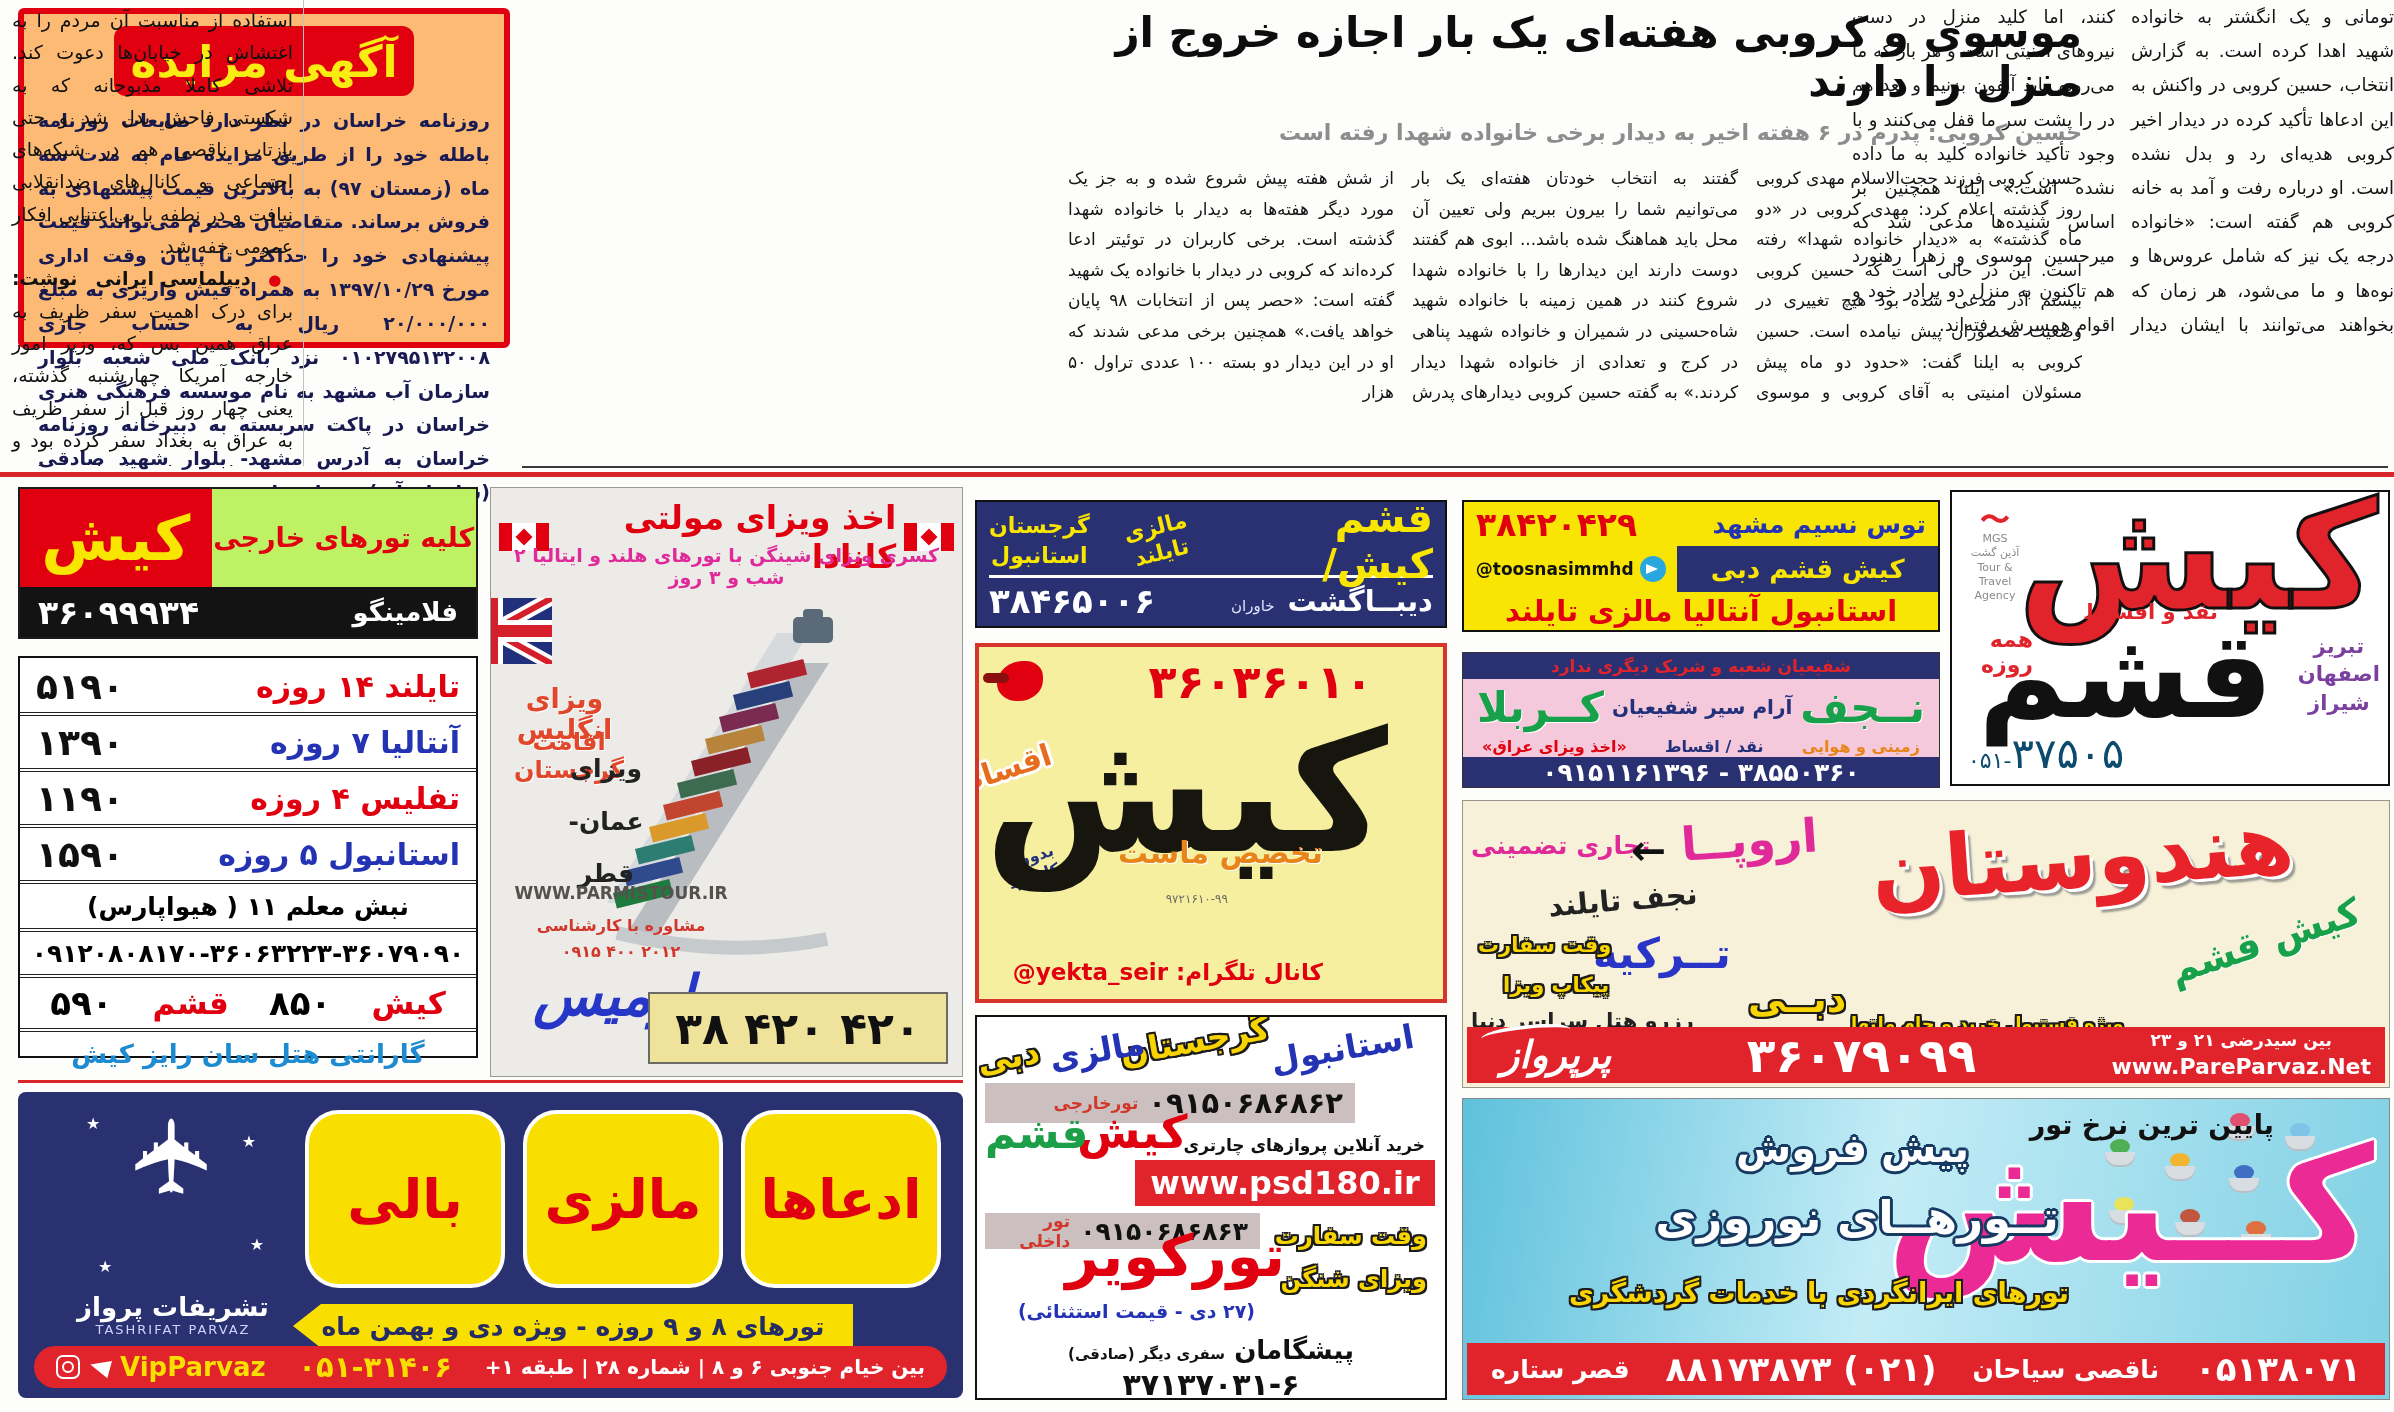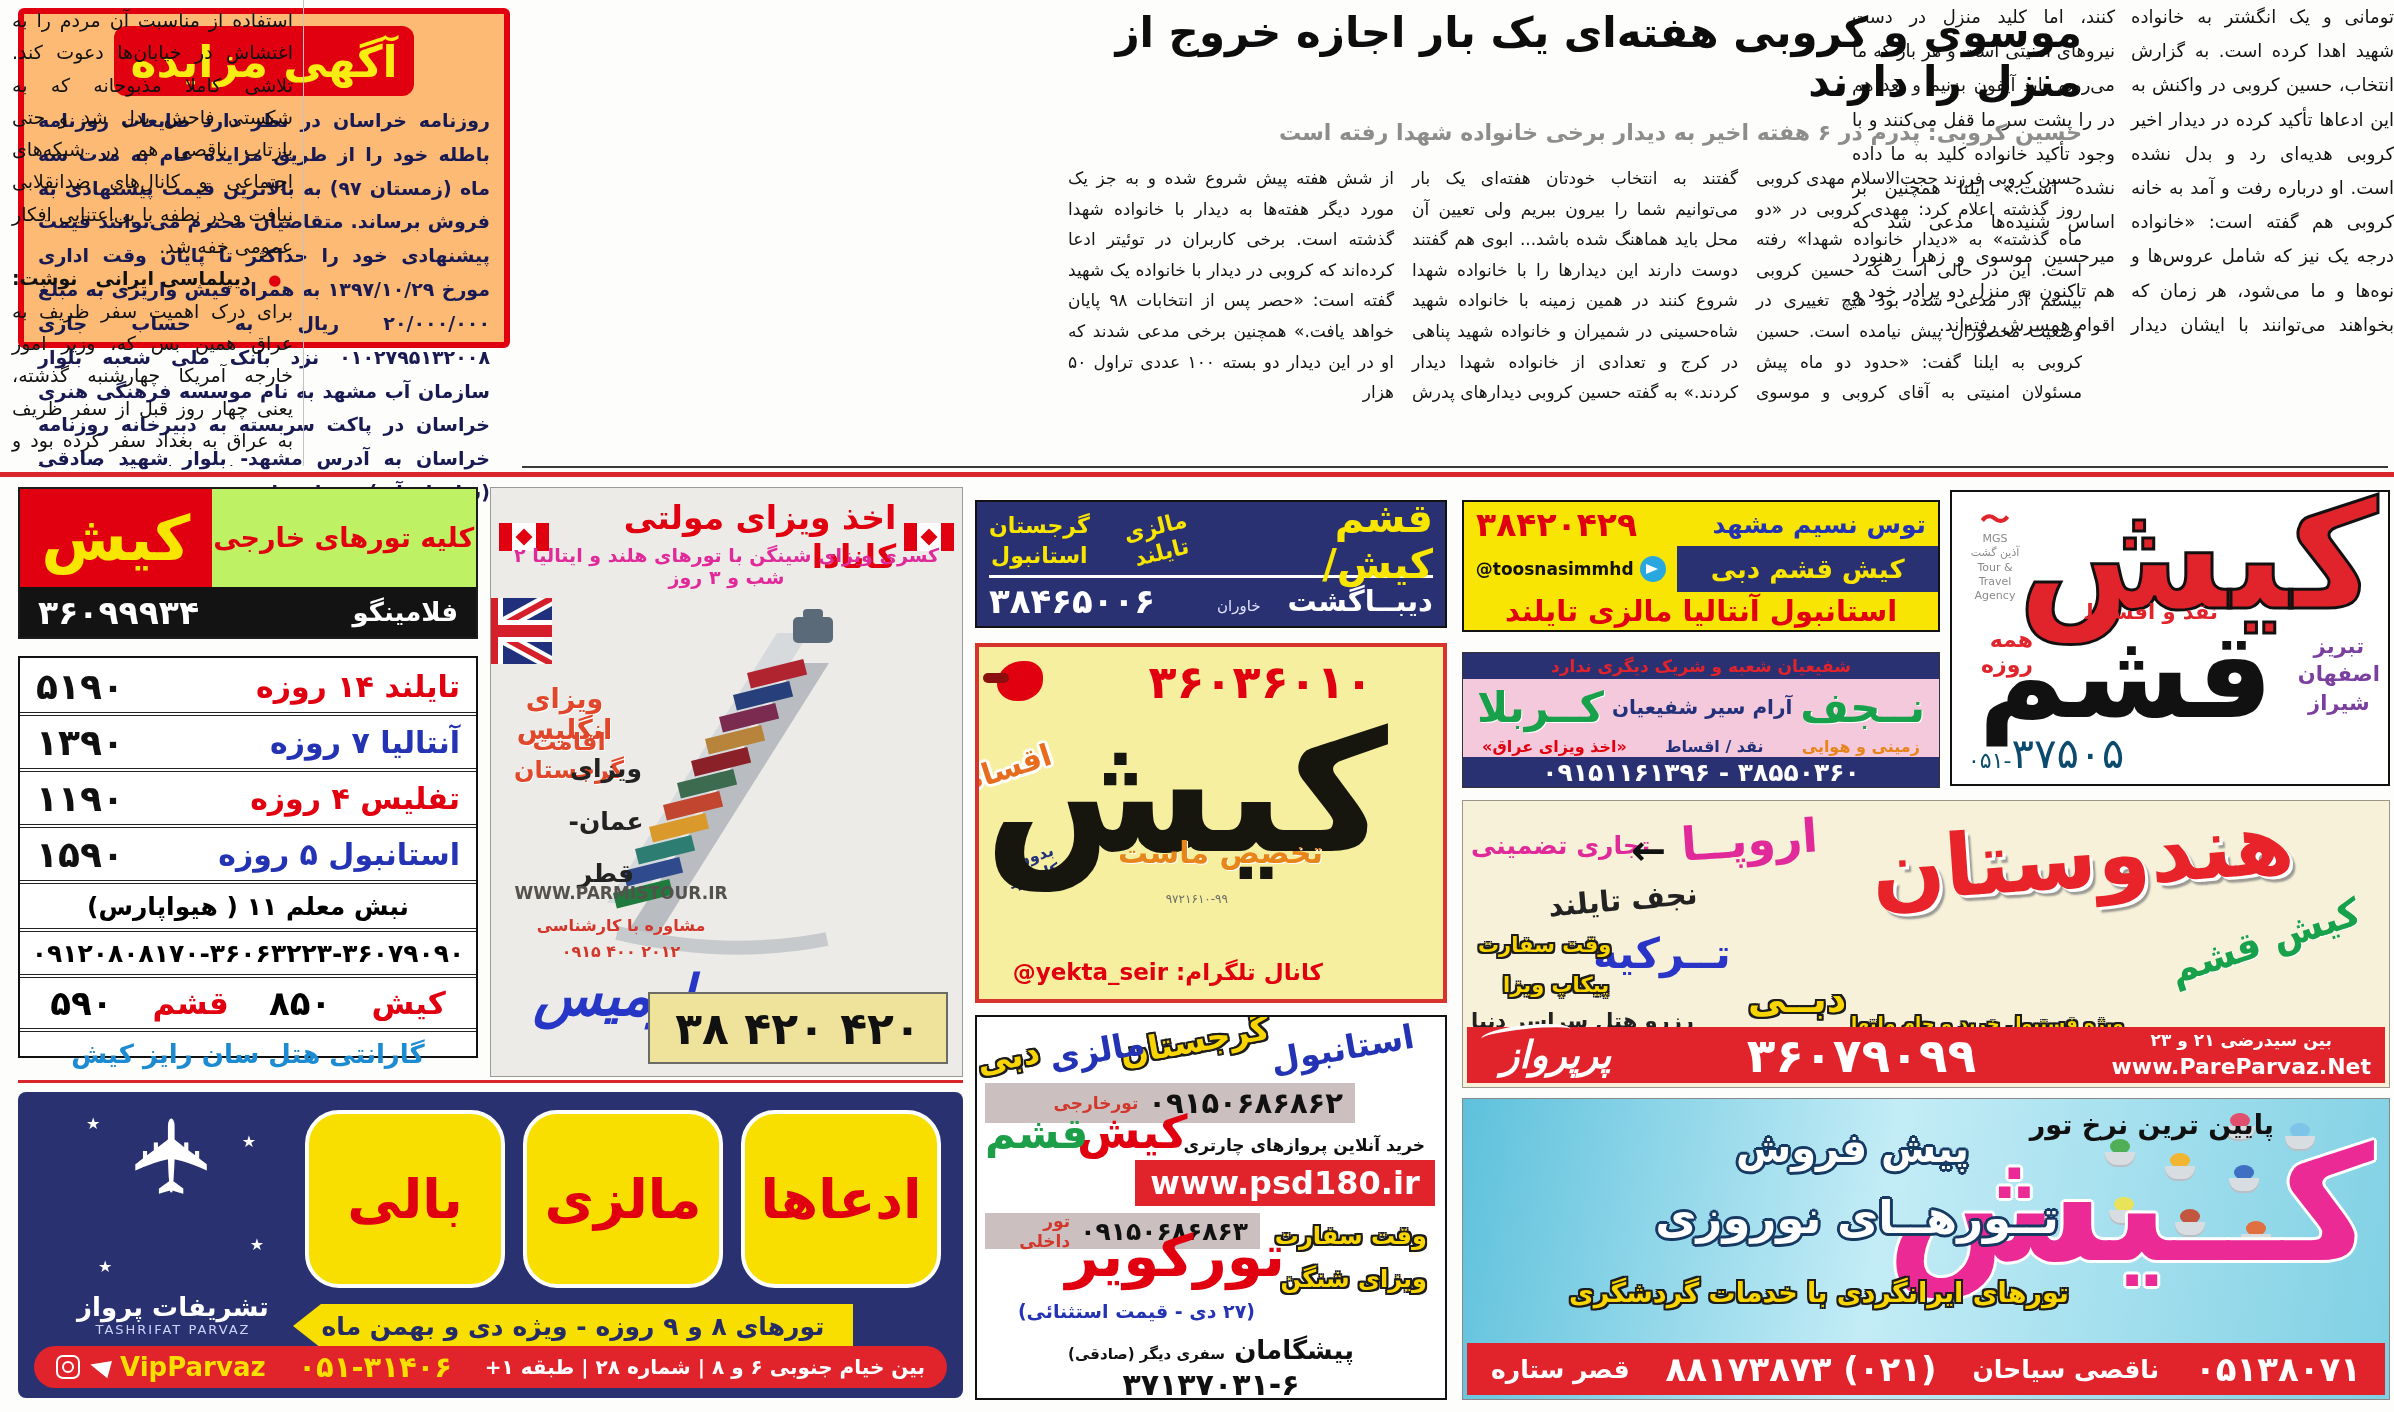--- a/index.html
+++ b/index.html
@@ -92,21 +92,21 @@
   #parmis-phone { position:absolute; bottom:12px; right:14px; width:300px; height:72px; background:#efe39b; border:2px solid #6b6b66; display:flex; align-items:center; justify-content:center; font-size:44px; font-weight:bold; color:#111; }
 
   
   #ad-diba { left:975px; top:500px; width:472px; height:128px; background:#2a3173; border:2px solid #111; padding:4px 12px; color:#f8e500; }
   #ad-diba .r1 { display:flex; align-items:center; gap:10px; height:72px; border-bottom:3px solid #fff; }
   #ad-diba .big { font-size:40px; font-weight:bold; }
   #ad-diba .slant { font-size:22px; font-weight:bold; transform:rotate(-14deg); line-height:1.2; text-align:center; }
   #ad-diba .side { font-size:22px; font-weight:bold; line-height:1.35; margin-right:auto; text-align:center; }
   #ad-diba .r2 { display:flex; align-items:center; justify-content:space-between; height:46px; color:#fff; }
   #ad-diba .nm { font-size:29px; font-weight:bold; }
-  #ad-diba .br { font-size:15px; margin-right:22px; color:#dfe3ff; }
+  #ad-diba .br { font-size:15px; margin-right:8px; color:#dfe3ff; }
   #ad-diba .ph { font-size:34px; font-weight:bold; }
 
   
   #ad-yekta { left:975px; top:643px; width:472px; height:360px; background:#f6efa0; border:4px solid #d6342c; overflow:hidden; }
   #yekta-logo { position:absolute; top:14px; right:400px; left:14px; height:48px; }
   #yekta-logo .blob { position:absolute; right:0; top:0; width:46px; height:40px; background:#e1000f; border-radius:60% 40% 55% 45%; }
   #yekta-logo .blob::after { content:''; position:absolute; left:-14px; top:12px; width:26px; height:10px; background:#8c0f0f; border-radius:6px; }
   #yekta-phone { position:absolute; top:8px; right:70px; font-size:46px; font-weight:bold; color:#e1000f; }
   #yekta-inst { position:absolute; top:105px; right:390px; color:#e86c1e; font-size:30px; font-weight:bold; transform:rotate(-18deg); }
   #yekta-nofee { position:absolute; top:205px; right:385px; color:#23307a; font-size:16px; font-weight:bold; transform:rotate(-18deg); }

